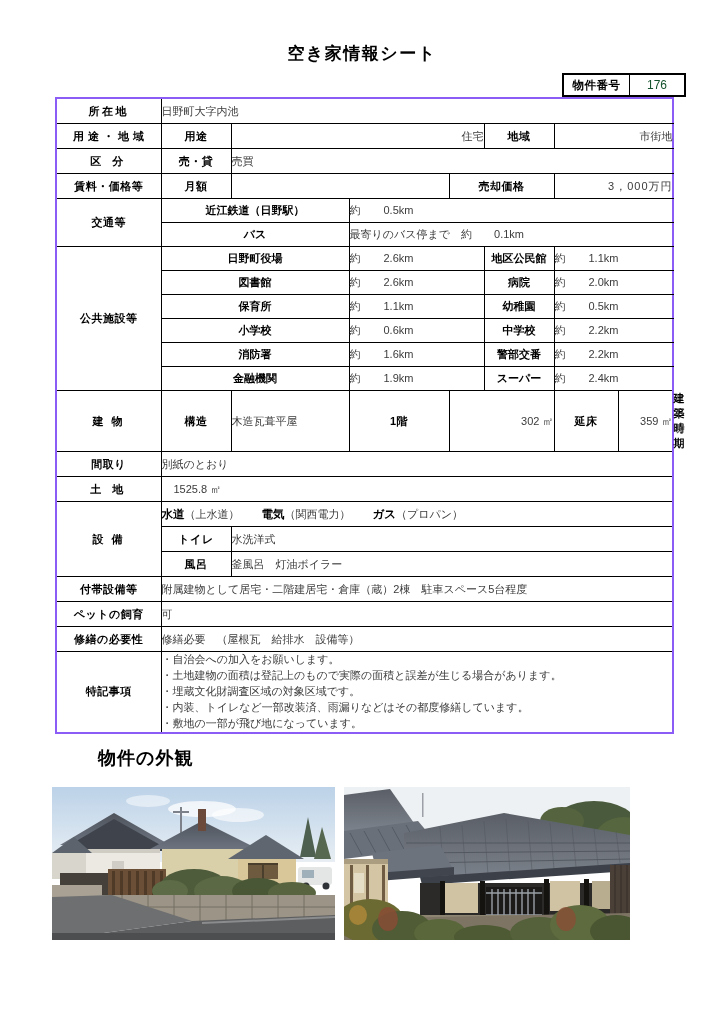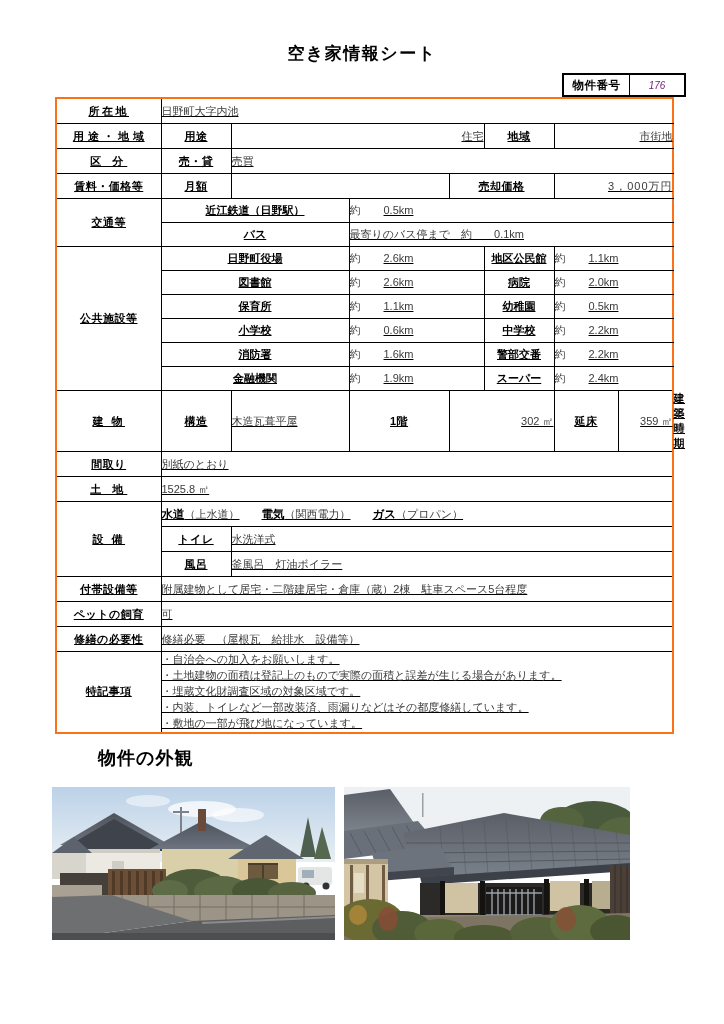--- a/index.html
+++ b/index.html
@@ -46,38 +46,36 @@
     box-sizing: border-box;
     font-size: 11.5px;
     font-weight: bold;
     display: flex;
     align-items: center;
     justify-content: center;
     letter-spacing: 0.5px;
   }
   .propno-value {
     flex: 1;
-    font-size: 10px;
+    font-size: 12px;
     display: flex;
     align-items: center;
     justify-content: center;
-    color: #701a75;
-    font-style: italic;
+    color: #14532d;
   }
 
   
   .main-table {
     position: absolute;
     top: 97px;
     left: 55px;
     width: 617px;
     border-collapse: collapse;
     table-layout: fixed;
-    border: 2px solid #f97316;
-    text-decoration: underline;
+    border: 2px solid #8b5cf6;
   }
   .main-table td {
     border: 1px solid #000;
     padding: 0;
     vertical-align: middle;
     font-size: 11px;
   }
   
   .lbl {
     font-weight: bold;
@@ -301,21 +299,21 @@
     <td class="val-c" style="width:55px">不明</td>
   </tr>
 
   <tr>
     <td class="lbl">間取り</td>
     <td class="val" colspan="9">別紙のとおり</td>
   </tr>
 
   <tr>
     <td class="lbl lbl-wide">土  地</td>
-    <td class="val" colspan="9" style="">1525.8 ㎡</td>
+    <td class="val" colspan="9" style="padding-left:12px">1525.8 ㎡</td>
   </tr>
 
   <tr>
     <td class="lbl lbl-sp" rowspan="3">設  備</td>
     <td class="equip-top" colspan="9">
       <b>水道</b><span>（上水道）</span><span class="gap"></span><b>電気</b><span>（関西電力）</span><span class="gap"></span><b>ガス</b><span>（プロパン）</span>
     </td>
   </tr>
   <tr>
     <td class="lbl">トイレ</td>

